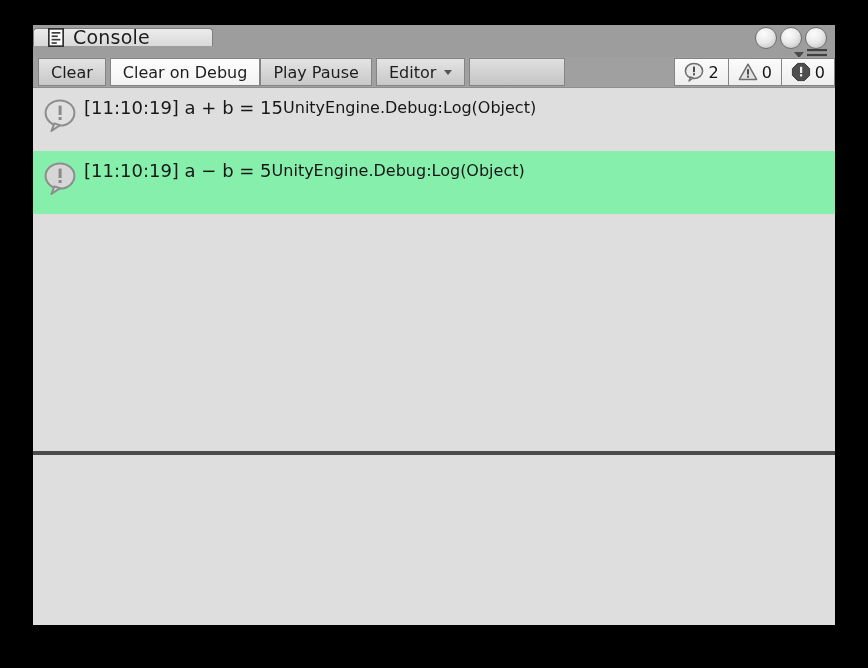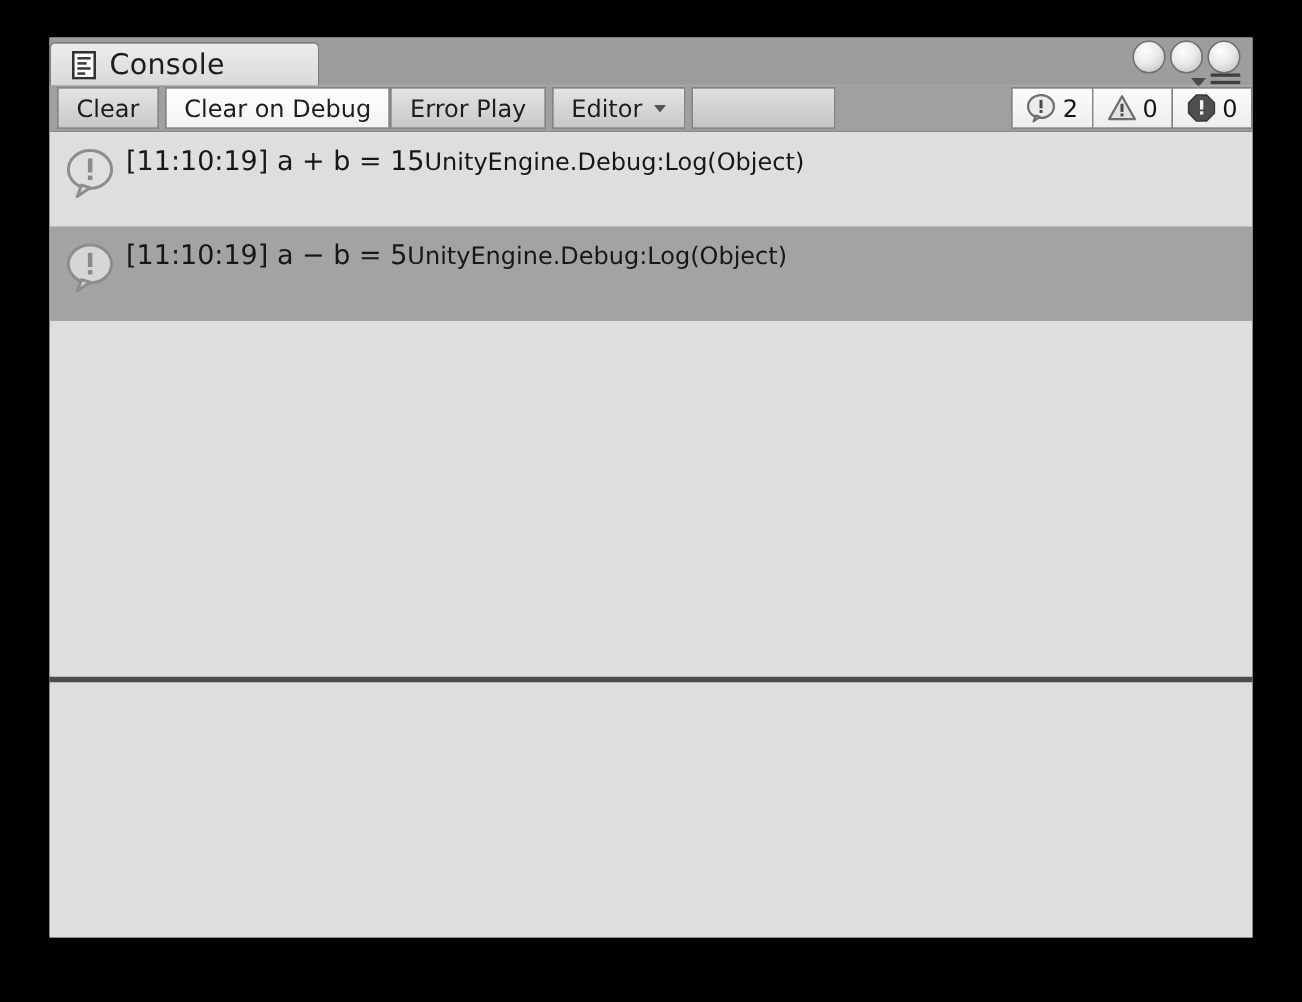--- a/index.html
+++ b/index.html
@@ -28,21 +28,21 @@
   .tab-strip {
     position: relative;
     height: 32px;
     background: #9d9d9d;
     overflow: visible;
   }
   .tab {
     position: absolute;
     left: 0px;
     top: 3px;
-    height: 29px;
+    height: 18px;
     width: 180px;
     background: linear-gradient(to bottom, #ececec 0%, #e2e2e2 55%, #d9d9d9 100%);
     border: 1px solid #7f7f7f;
     border-bottom: none;
     border-top-left-radius: 4px;
     border-top-right-radius: 4px;
     box-sizing: border-box;
     display: flex;
     align-items: center;
     padding-left: 14px;
@@ -169,21 +169,21 @@
     overflow: hidden;
   }
   .log-row {
     display: flex;
     align-items: flex-start;
     height: 63px;
     box-sizing: border-box;
     padding: 8px 0 0 10px;
   }
   .log-row.even { background: #dedede; }
-  .log-row.odd  { background: #a3a3a3; }
+  .log-row.odd  { background: #86efac; }
   .log-icon {
     flex: 0 0 auto;
     width: 34px;
     height: 34px;
     margin-right: 7px;
     margin-top: 2px;
   }
   .log-text { display: flex; flex-direction: row; justify-content: flex-start; }
   .log-msg {
     font-size: 18px;
@@ -241,21 +241,21 @@
       </svg>
     </div>
   </div>
 
   <div class="toolbar">
     <div class="tb-gap"></div>
 
     <div class="tb-btn">Clear</div>
     <div class="tb-sep"></div>
     <div class="tb-btn active">Clear on Debug</div>
-    <div class="tb-btn">Error Play</div>
+    <div class="tb-btn">Play Pause</div>
     <div class="tb-sep"></div>
 
     <div class="tb-btn">
       <span>Editor</span>
       <span class="caret"></span>
     </div>
 
     <div class="tb-sep"></div>
     <div class="tb-filler"></div>
     <div class="tb-spacer"></div>

